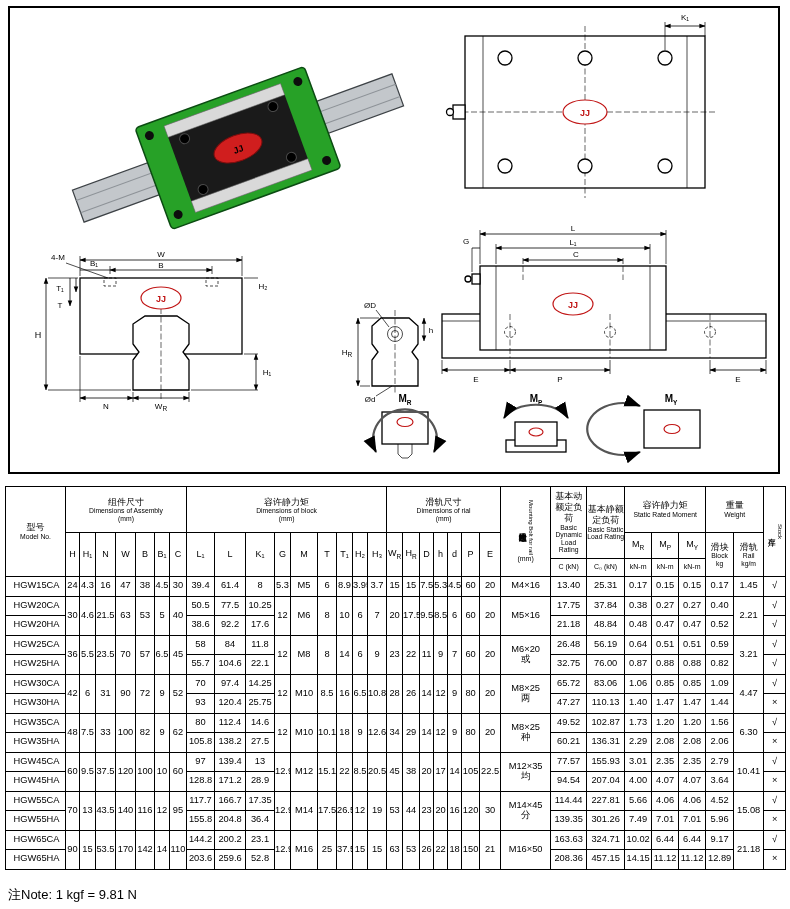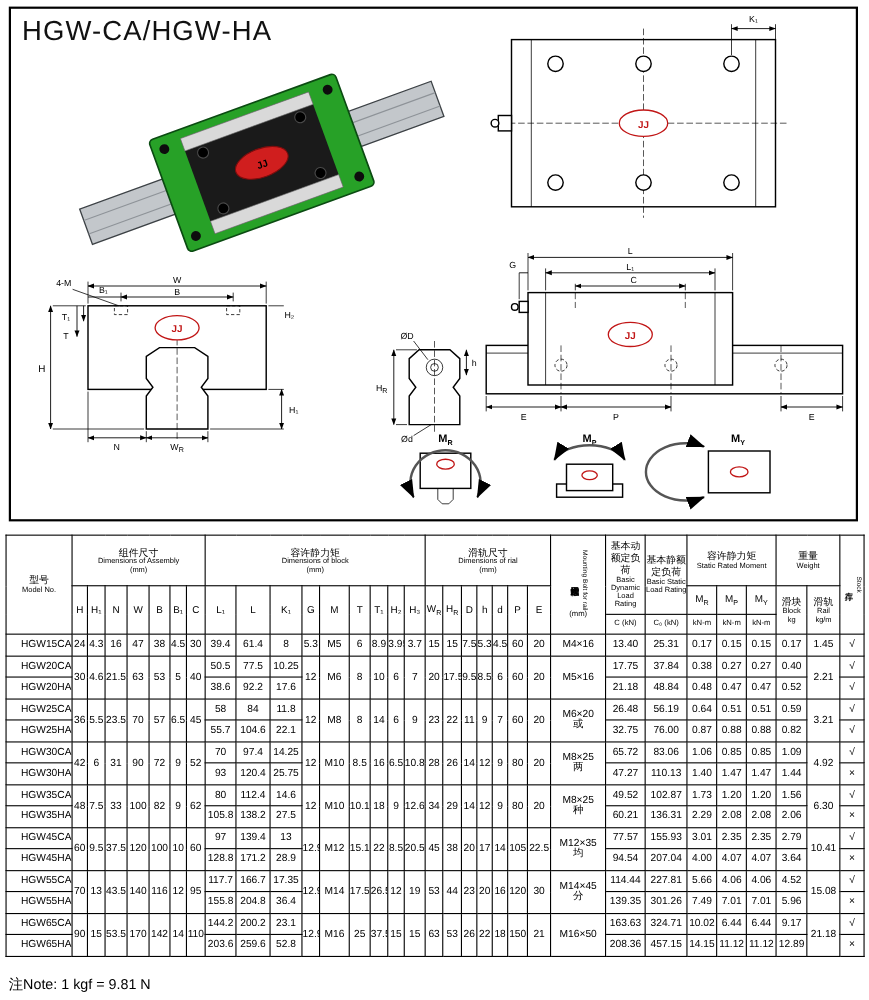--- a/index.html
+++ b/index.html
@@ -40,21 +40,21 @@
     border:1px solid #000; padding:0; text-align:center; vertical-align:middle;
     font-weight:normal; overflow:hidden;
   }
   .spec-table thead th { font-size:9px; line-height:1.2; }
   .spec-table thead tr.r1 { height:46px; }
   .spec-table thead tr.r2 { height:26px; }
   .spec-table thead tr.r3 { height:18px; }
   .spec-table thead .en { font-size:6.8px; line-height:1.1; }
   .spec-table thead .unit { font-size:7px; }
   .spec-table tbody td { font-size:9.3px; height:19.5px; line-height:1.05; white-space:nowrap; }
-  td[data-name="model-cell"] { text-align:right; padding-left:2px; font-size:9px; }
+  td[data-name="model-cell"] { text-align:center; padding-left:2px; font-size:9px; }
   td[data-name="bolt-cell"] { font-size:9px; }
   td[data-name="bolt-cell"] .bolt-note { display:block; font-size:9.5px; }
   td[data-name="stock-cell"] { font-size:10px; }
   .v-cn {
     writing-mode:vertical-rl; text-orientation:upright; display:inline-block;
     font-size:8px; line-height:9px; max-height:64px; vertical-align:middle;
   }
   .v-en {
     writing-mode:vertical-rl; display:inline-block; font-size:6px; line-height:7px;
     max-height:72px; vertical-align:middle;
@@ -64,21 +64,20 @@
   .page-note {
     position:absolute; left:8px; top:886px; font-size:13px; color:#000;
   }
 </style>
 </head>
 <body>
 
 <div class="sheet" data-name="catalog-page">
 
   <div class="draw-frame" data-name="drawing-panel">
-    <div class="page-title" data-name="page-title">HGW-CA/HGW-HA</div>
 
     <svg class="art" width="768" height="464" viewBox="0 0 768 464" data-name="technical-drawings">
       <defs>
         <marker id="arr" viewBox="0 0 8 8" markerWidth="7.5" markerHeight="7.5" refX="7.5" refY="4" orient="auto-start-reverse">
           <path d="M0,1 L8,4 L0,7 z" fill="#000"></path>
         </marker>
       </defs>
 
       <g transform="translate(228,140) rotate(-20)" data-name="product-photo">
         <rect x="-170" y="-17" width="340" height="34" fill="#c3c7cb" stroke="#3d4246" stroke-width="1.2" data-name="rail-render"></rect>
@@ -548,21 +547,21 @@
           <td rowspan="2" data-name="bolt-cell">
             <div>M8×25</div>
             <div class="bolt-note">两</div>
           </td>
           <td data-name="dynamic-load-cell">65.72</td>
           <td data-name="static-load-cell">83.06</td>
           <td data-name="moment-mr-cell">1.06</td>
           <td data-name="moment-mp-cell">0.85</td>
           <td data-name="moment-my-cell">0.85</td>
           <td data-name="block-weight-cell">1.09</td>
-          <td rowspan="2" data-name="rail-weight-cell">4.92</td>
+          <td rowspan="2" data-name="rail-weight-cell">4.47</td>
           <td data-name="stock-cell">√</td>
         </tr>
         <tr data-name="table-row">
           <td data-name="model-cell">HGW30HA</td>
           <td data-name="block-l1-cell">93</td>
           <td data-name="block-l-cell">120.4</td>
           <td data-name="block-k1-cell">25.75</td>
           <td data-name="dynamic-load-cell">47.27</td>
           <td data-name="static-load-cell">110.13</td>
           <td data-name="moment-mr-cell">1.40</td>

